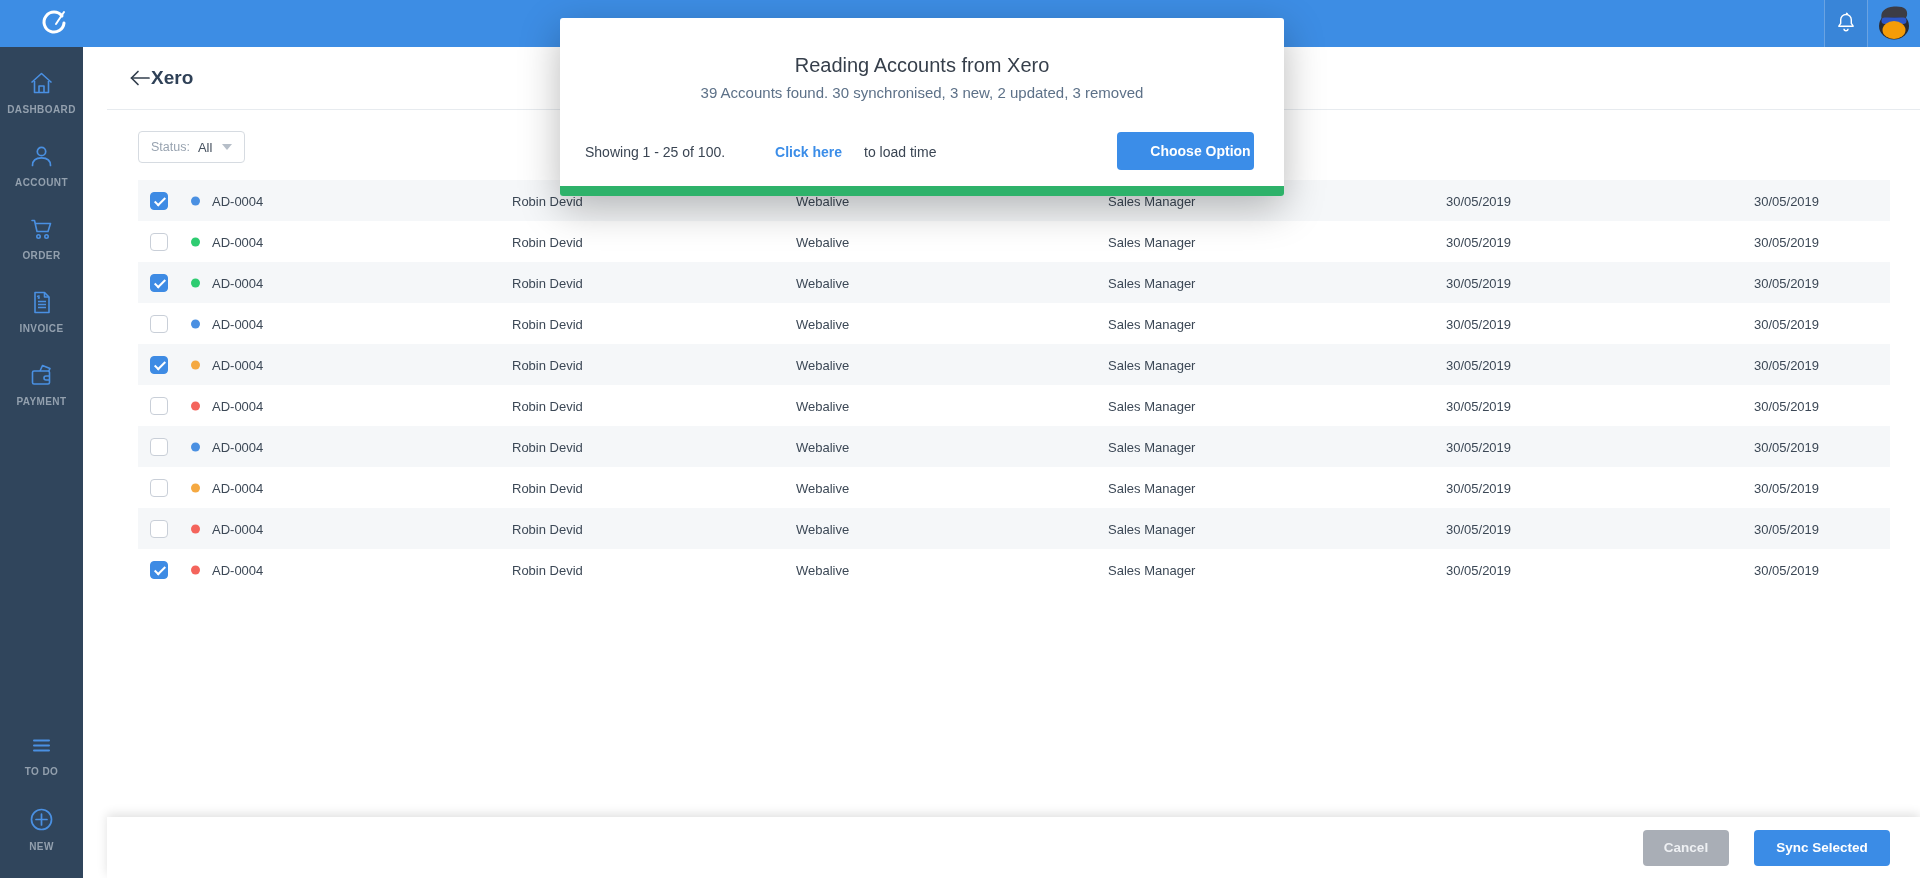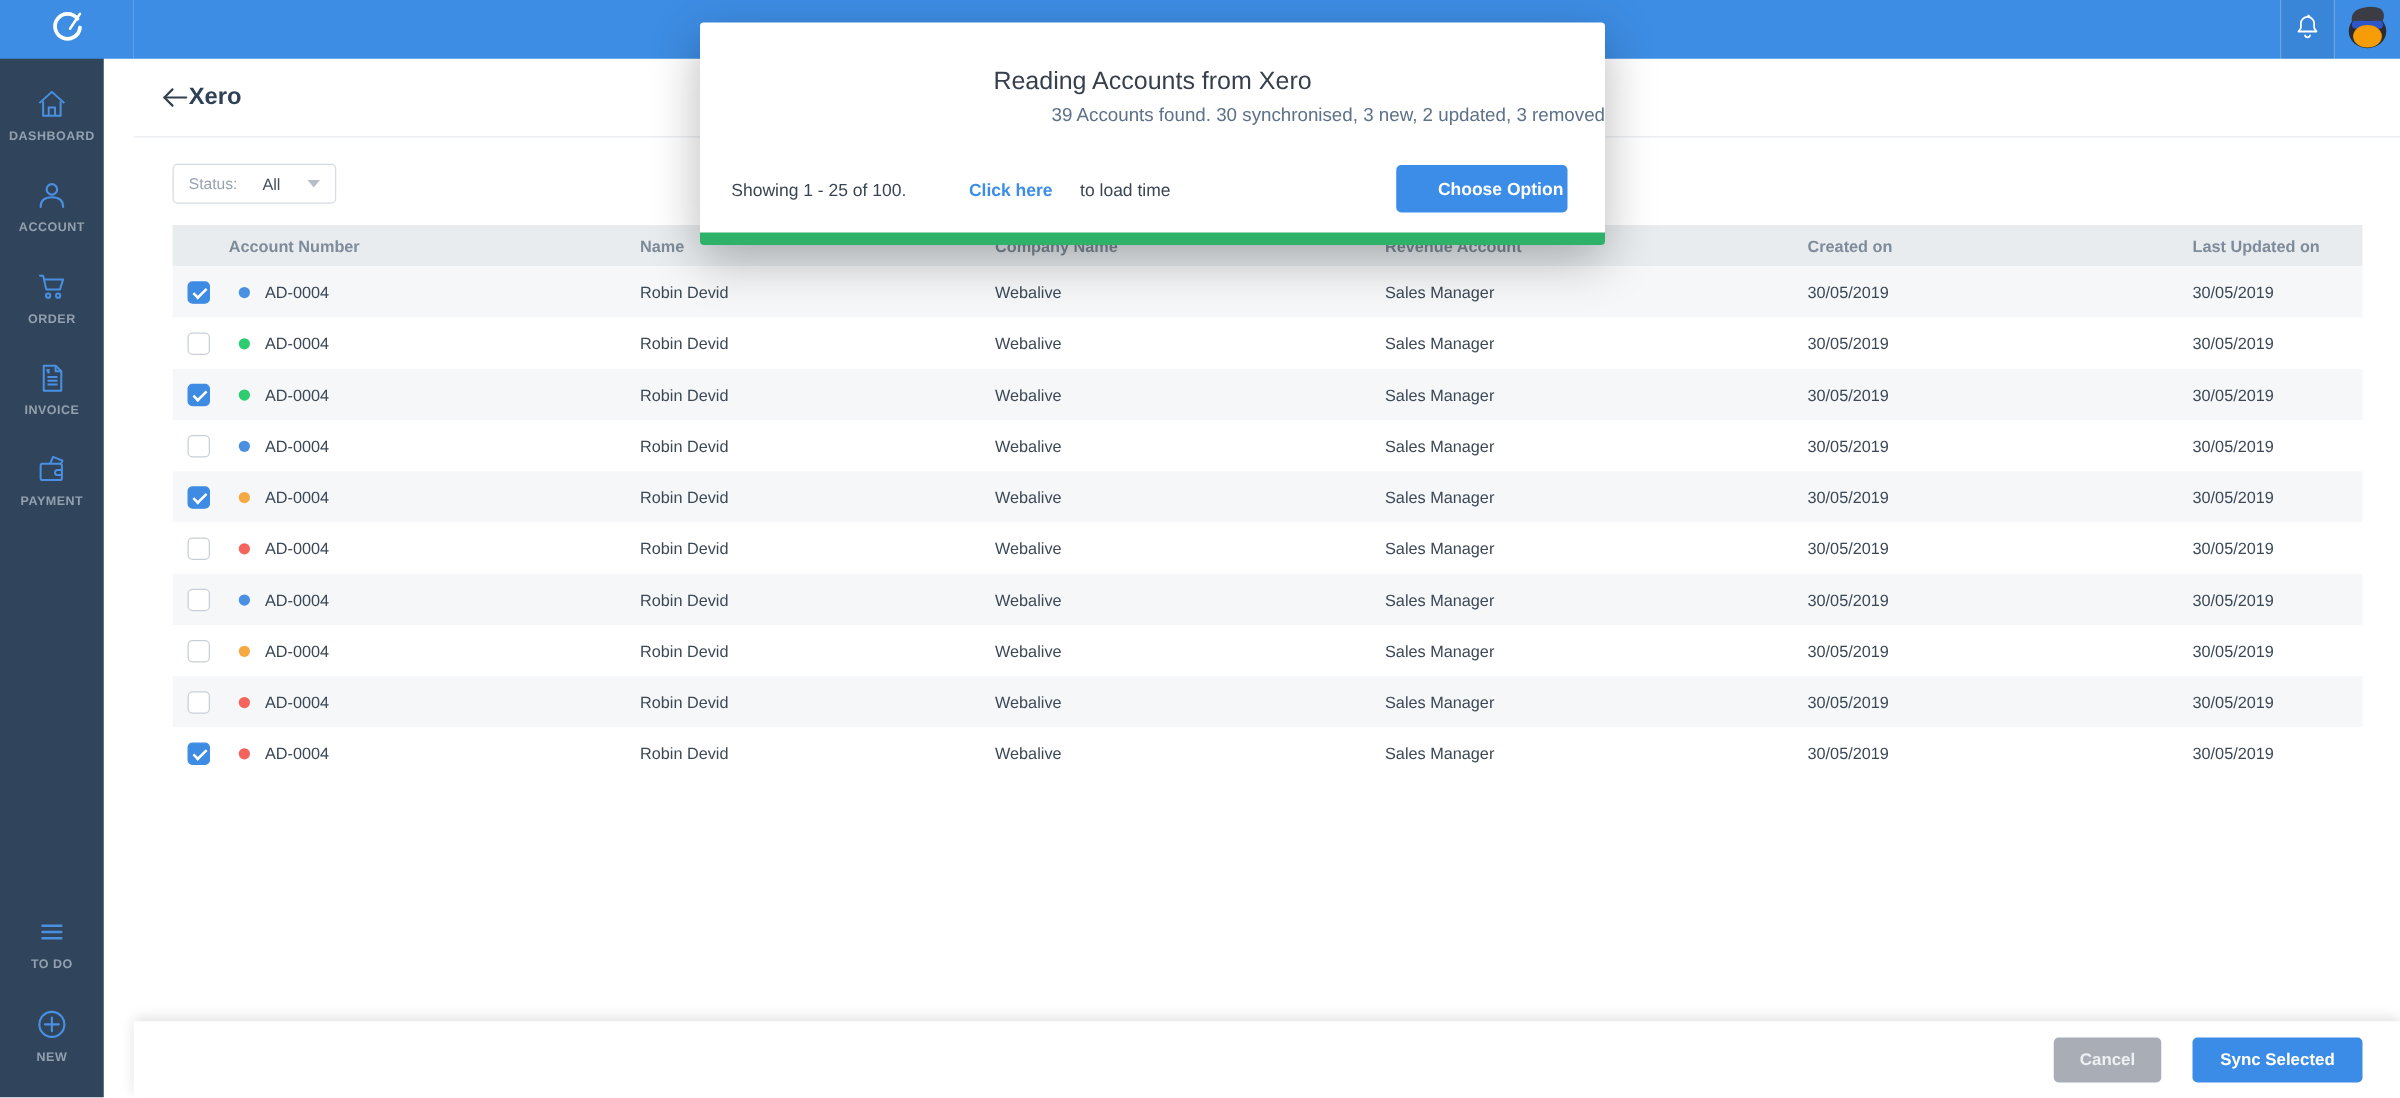--- a/index.html
+++ b/index.html
@@ -21,21 +21,21 @@
   .topbar { position:absolute; left:107px; top:0; right:0; height:47px; background:#3d8de4; z-index:4; display:flex; align-items:center; justify-content:flex-end; }
   .bell-section { height:47px; width:44px; display:flex; align-items:center; justify-content:center; background:rgba(0,0,0,0.05); border-left:1px solid rgba(255,255,255,0.25); border-right:1px solid rgba(255,255,255,0.25); cursor:pointer; }
   .avatar-wrap { width:52px; height:47px; display:flex; align-items:center; justify-content:center; cursor:pointer; }
 
   
   .main { position:absolute; left:107px; top:47px; right:0; bottom:0; background:#fff; }
   .page-header { position:absolute; left:0; top:0; right:0; height:63px; background:#fff; border-bottom:1px solid #e7ebef; display:flex; align-items:center; padding-left:22px; }
   .back-btn { display:flex; align-items:center; cursor:pointer; }
   .page-title { font-size:19px; font-weight:600; color:#2f4157; }
 
-  .status-filter { position:absolute; left:31px; top:84px; height:32px; border:1px solid #d6dbe1; border-radius:4px; background:#fff; display:flex; align-items:center; padding:0 12px; gap:20px; cursor:pointer; }
+  .status-filter { position:absolute; left:31px; top:84px; height:32px; border:1px solid #d6dbe1; border-radius:4px; background:#fff; display:flex; align-items:center; padding:0 12px; gap:8px; cursor:pointer; }
   .status-filter .lab { font-size:12.5px; color:#98a3b0; }
   .status-filter .val { font-size:13px; color:#45505e; }
   .caret { width:0; height:0; border-left:5px solid transparent; border-right:5px solid transparent; border-top:6px solid #b6bec8; margin-left:2px; }
 
   
   .table { position:absolute; left:31px; top:133px; width:1752px; }
   .thead { position:relative; height:33px; background:#e8ecef; }
   .thead span { position:absolute; top:50%; transform:translateY(-50%); font-size:13px; font-weight:700; color:#7e8b9a; white-space:nowrap; }
   .th-account { left:45px; } .th-name { left:374px; } .th-company { left:658px; }
   .th-revenue { left:970px; } .th-created { left:1308px; } .th-updated { left:1616px; }
@@ -53,21 +53,21 @@
 
   
   .footer-bar { position:absolute; left:0; right:0; bottom:0; height:61px; background:#fff; box-shadow:0 -3px 10px rgba(0,0,0,0.12); display:flex; align-items:center; justify-content:flex-end; gap:14px; padding-right:30px; z-index:6; }
   .btn { border:none; border-radius:4px; height:36px; font-family:"Liberation Sans", sans-serif; font-size:13.5px; font-weight:700; color:#fff; cursor:pointer; }
   .btn-cancel { background:#a9aeb6; color:#eef0f3; width:86px; }
   .btn-sync { background:#3b8ce6; width:136px;margin-left:11px; }
 
   
   .modal { position:absolute; left:560px; top:18px; width:724px; height:178px; background:#fff; border-radius:3px; box-shadow:0 12px 40px rgba(0,0,0,0.28); z-index:50;text-decoration:underline; }
   .modal-title { position:absolute; top:36px; left:0; right:0; text-align:center; font-size:20px; font-weight:500; color:#363f4b; }
-  .modal-subtitle { position:absolute; top:66px; left:0; right:0; text-align:right; font-size:15px; color:#5d7188; }
+  .modal-subtitle { position:absolute; top:66px; left:0; right:0; text-align:center; font-size:15px; color:#5d7188; }
   .modal-showing { position:absolute; left:25px; top:126px; font-size:14px; color:#3a4553; display:flex; gap:22px; align-items:flex-end; }
   .modal-link { color:#3b8de8; font-weight:700; cursor:pointer; text-decoration:none;margin-left:28px; }
   .btn-choose { position:absolute; right:30px; top:114px; width:137px; height:38px; background:#3b8de8; border:none; border-radius:4px; color:#fff; font-family:"Liberation Sans", sans-serif; font-size:14px; font-weight:700; cursor:pointer;padding-left:30px; }
   .green-bar { position:absolute; left:0; right:0; bottom:0; height:10px; background:#2eb26a; border-radius:0 0 3px 3px; }
 </style>
 </head>
 <body>
 
 <div class="screen">
 
@@ -186,28 +186,20 @@
       <h1 class="page-title">Xero</h1>
     </div>
 
     <div class="status-filter">
       <span class="lab">Status:</span>
       <span class="val">All</span>
       <span class="caret"></span>
     </div>
 
     <div class="table">
-      <div class="thead">
-        <span class="th-account">Account Number</span>
-        <span class="th-name">Name</span>
-        <span class="th-company">Company Name</span>
-        <span class="th-revenue">Revenue Account</span>
-        <span class="th-created">Created on</span>
-        <span class="th-updated">Last Updated on</span>
-      </div>
       <div class="tbody" id="tbody">
           <div class="trow odd">
             <span class="cb checked"></span>
             <span class="dot" style="background: rgb(74, 144, 226);"></span>
             <span class="cell c-account">AD-0004</span>
             <span class="cell c-name">Robin Devid</span>
             <span class="cell c-company">Webalive</span>
             <span class="cell c-revenue">Sales Manager</span>
             <span class="cell c-created">30/05/2019</span>
             <span class="cell c-updated">30/05/2019</span>

